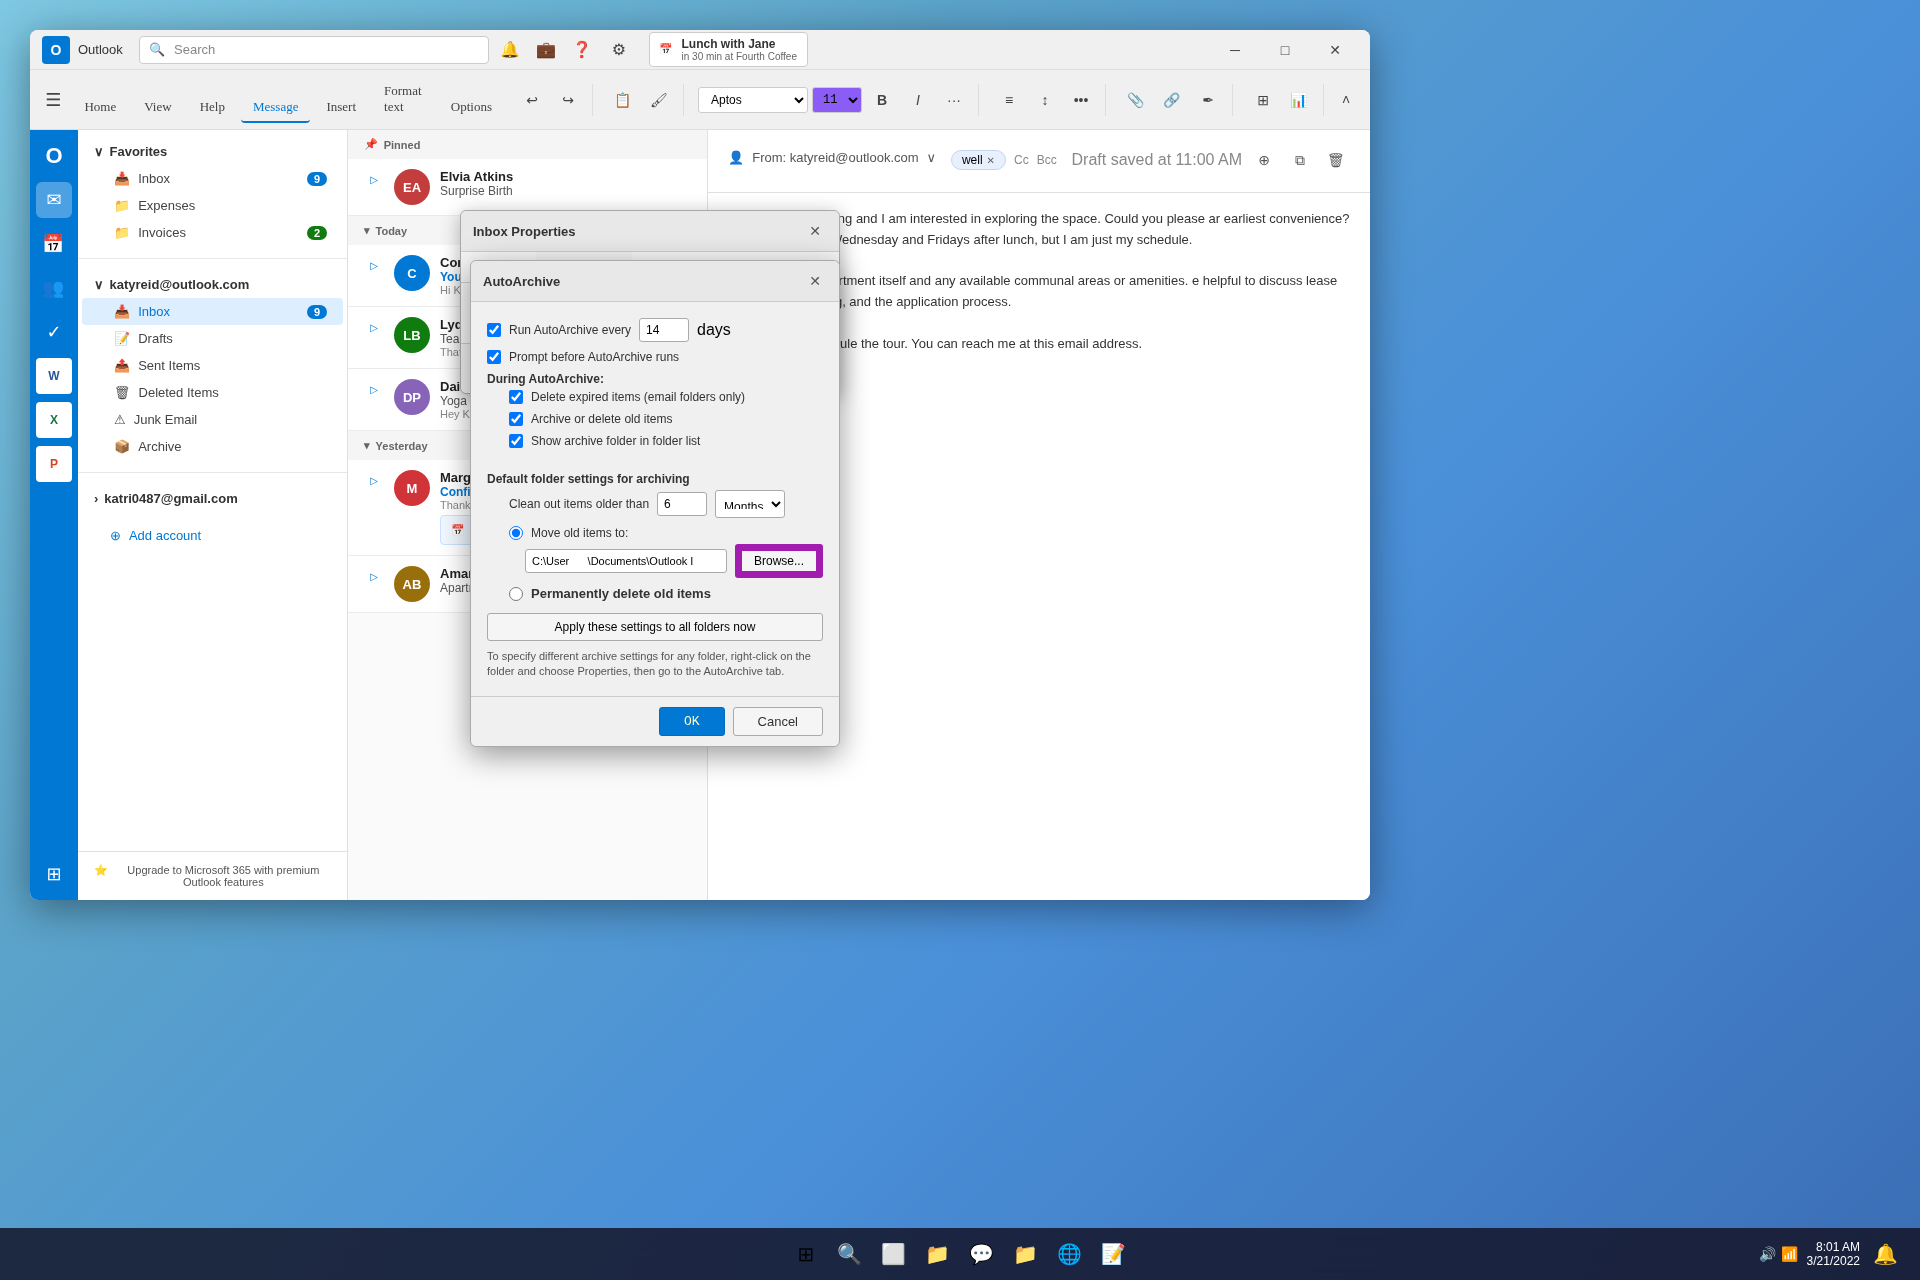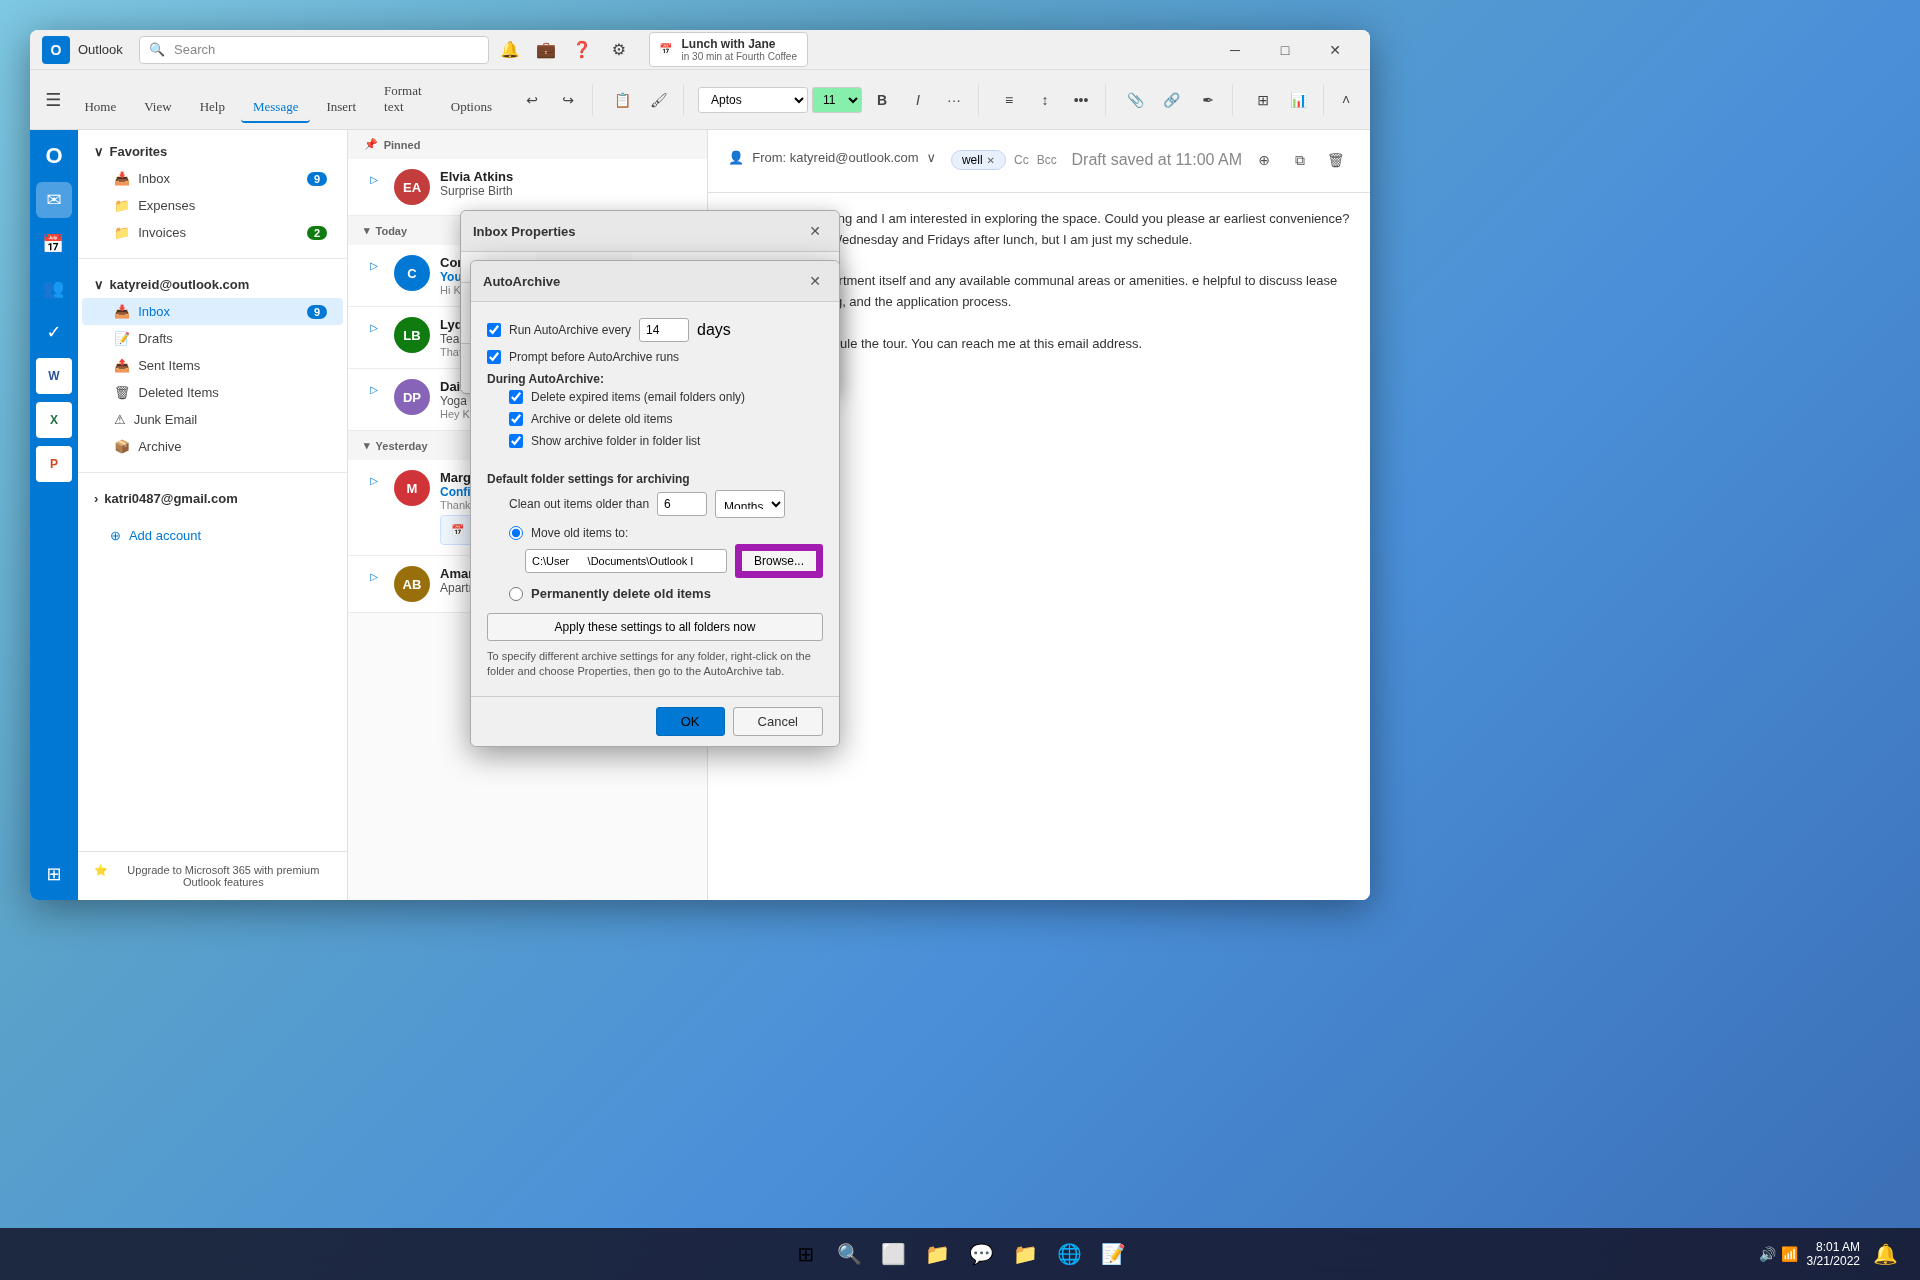--- a/index.html
+++ b/index.html
@@ -232,23 +232,24 @@
       background: white;
       cursor: pointer;
       width: 110px;
     }
     .font-size-selector {
       height: 26px;
       border: 1px solid #ccc;
       border-radius: 3px;
       padding: 0 6px;
       font-size: 12px;
-      background: #86efac;
+      background: #8b5cf6;
       cursor: pointer;
       width: 50px;
+      font-family: Liberation Mono, monospace;
     }
 
     
     .main-content {
       flex: 1;
       display: flex;
       overflow: hidden;
     }
 
     
@@ -595,22 +596,23 @@
       padding: 6px 24px;
       font-size: 13px;
       border-radius: 3px;
       cursor: pointer;
       border: 1px solid #aaa;
       background: #f5f5f5;
       color: #333;
     }
     .dialog-btn.primary {
       background: #0078d4;
-      color: #000000;
+      color: #fef9c3;
       border: 1px solid #006cbe;
+      font-family: Liberation Mono, monospace;
     }
 
     
     .autoarchive-dialog {
       position: absolute;
       top: 260px;
       left: 470px;
       width: 370px;
       background: #f0f0f0;
       border: 1px solid #aaa;

